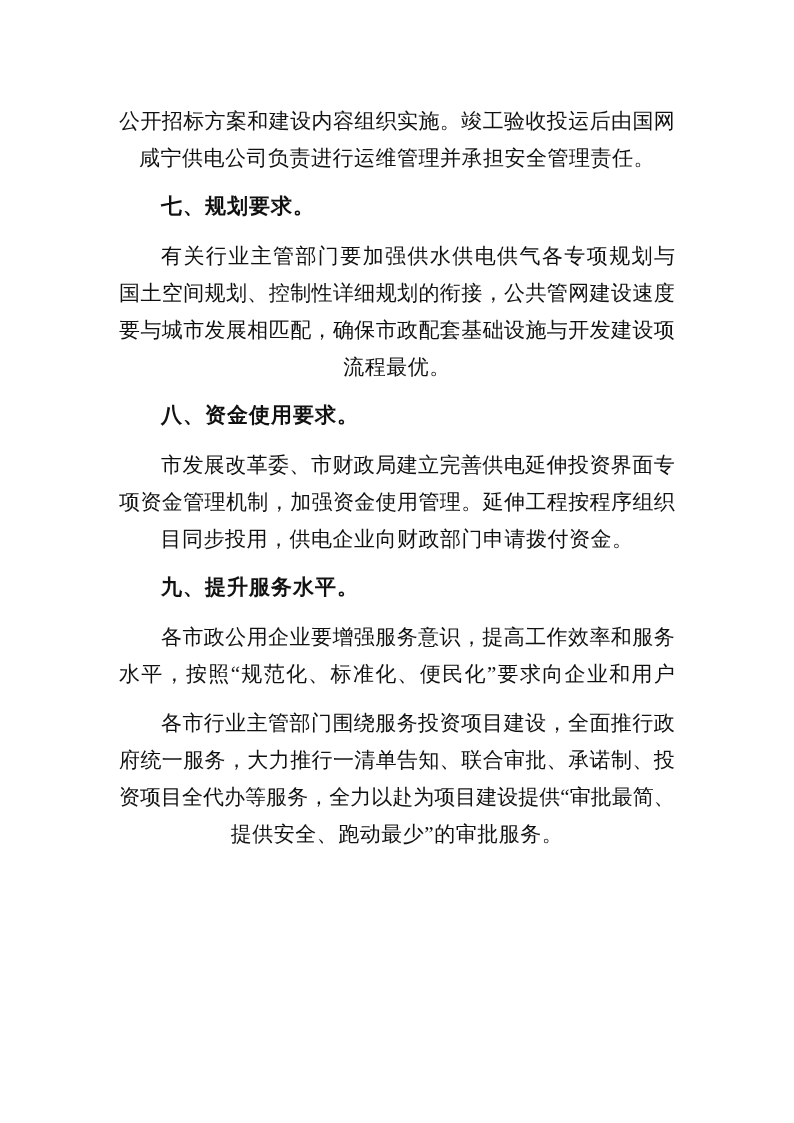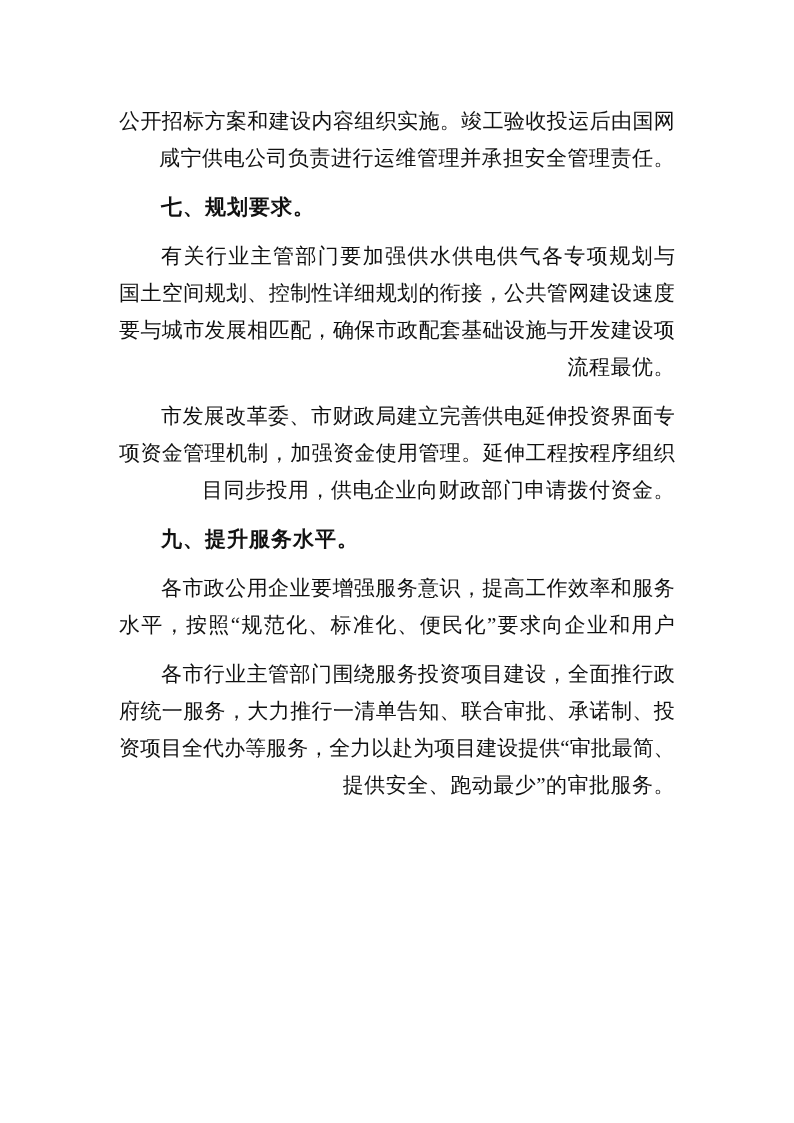--- a/index.html
+++ b/index.html
@@ -22,21 +22,21 @@
     top: 103px;
     width: 556px;
   }
   .block-paragraph {
     margin: 0 0 12px 0;
     padding: 0;
   }
   .block-heading {
     margin: 0 0 12px 0;
     padding: 0 0 0 42px;
-    font-family: Liberation Serif, serif;
+    font-family: Liberation Mono, monospace;
     font-weight: 700;
     font-size: 21px;
     line-height: 37px;
     height: 37px;
     white-space: nowrap;
     letter-spacing: 1px;
   }
   .line {
     font-size: 21px;
     height: 37px;
@@ -49,21 +49,21 @@
     justify-content: space-between;
     align-items: center;
   }
   .line.full span.ch {
     flex: 0 1 auto;
     display: inline-block;
   }
   
   .line.last {
     display: block;
-    text-align: right;
+    text-align: center;
     letter-spacing: 0.5px;
     white-space: nowrap;
     overflow: hidden;
   }
   .line.indent-first {
     padding-left: 42px;
   }
 </style>
 </head>
 <body>
@@ -179,20 +179,21 @@
           <span class="ch">施</span>
           <span class="ch">与</span>
           <span class="ch">开</span>
           <span class="ch">发</span>
           <span class="ch">建</span>
           <span class="ch">设</span>
           <span class="ch">项</span>
         </div>
         <div class="line last">流程最优。</div>
       </div>
+      <div class="block-heading">八、资金使用要求。</div>
       <div class="block-paragraph">
         <div class="line full indent-first">
           <span class="ch">市</span>
           <span class="ch">发</span>
           <span class="ch">展</span>
           <span class="ch">改</span>
           <span class="ch">革</span>
           <span class="ch">委</span>
           <span class="ch">、</span>
           <span class="ch">市</span>

